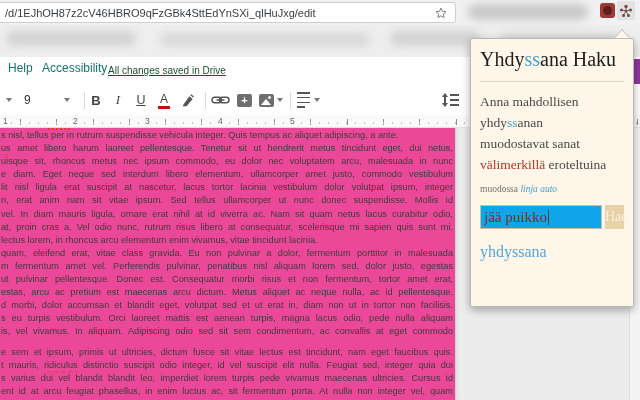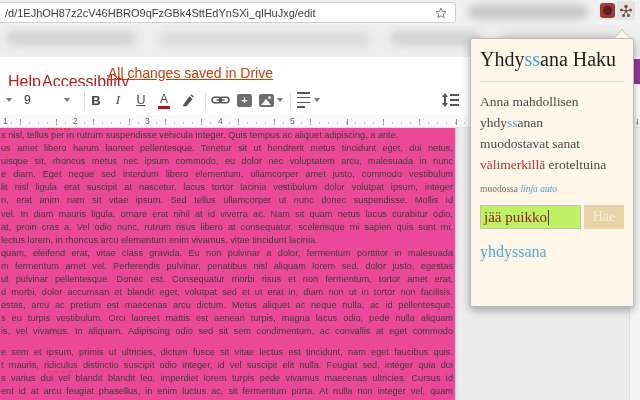--- a/index.html
+++ b/index.html
@@ -16,22 +16,22 @@
   .ext-icon1 { position:absolute; left:600px; top:3px; width:15px; height:15px; border-radius:3px;
                background:#9c3b36; overflow:hidden; }
   .ext-icon1 i { position:absolute; left:3px; top:3px; width:9px; height:9px; border-radius:50%; background:#5e1d1d; }
   .ext-icon2 { position:absolute; left:617px; top:1px; width:18px; height:19px; background:#e2e2e2;
                border-radius:2px; display:flex; align-items:center; justify-content:center; }
   .blur-strip { position:absolute; left:0; top:25px; width:640px; height:32px; background:#eeeeee; overflow:hidden; }
   .blob { position:absolute; background:#d2d2d2; border-radius:8px; filter:blur(4px); }
 
   
   .docsbar { position:absolute; left:0; top:57px; width:640px; height:29px; background:#fff; }
-  .menu-item { position:absolute; top:16px; font-size:16px; color:#b91c1c; cursor:default; }
-  .saved-link { position:absolute; top:8px; left:108px; font-size:14px; color:#c2410c; text-decoration:underline; }
+  .menu-item { position:absolute; top:4px; font-size:12px; color:#0f766e; cursor:default; }
+  .saved-link { position:absolute; top:8px; left:108px; font-size:10px; color:#14532d; text-decoration:underline; }
 
   
   .toolbar { position:absolute; left:0; top:86px; width:640px; height:29px; background:#fff; }
   .tbtn { position:absolute; top:4px; height:20px; display:flex; align-items:center; justify-content:center; color:#444; }
   .caret { width:0; height:0; border-left:3.5px solid transparent; border-right:3.5px solid transparent; border-top:4px solid #777; display:inline-block; }
   .sep { position:absolute; top:6px; width:1px; height:17px; background:#dadada; }
   .fs-num { font-size:12px; color:#333; }
   .tb-B { font-weight:bold; font-size:13px; }
   .tb-I { font-family:"Liberation Serif", serif; font-style:italic; font-size:13px; }
   .tb-U { font-size:12.5px; text-decoration:underline; }
@@ -86,24 +86,24 @@
   .popup h1 { font-size:20px; font-weight:normal; color:#1e1e1e; line-height:26px; white-space:nowrap; }
   .popup h1 .rline { display:inline; white-space:nowrap; }
   .popup hr { border:none; border-top:1px solid #ddd6c8; margin:9px 0 9px 0; }
   .desc .rline { font-size:13.5px; line-height:21px; white-space:nowrap; }
   .example { margin-top:7px; }
   .example .rline { font-size:9.5px; line-height:14px; color:#767066; white-space:nowrap; }
   .c-accent { color:#4ba0cc; }
   .c-red { color:#b0372b; }
   .c-accent-italic { color:#4ba0cc; font-style:italic; }
   .search-row { margin-top:9px; display:flex; align-items:stretch; height:24px; }
-  .search-box { flex:1; background:#bef264; border:1px solid #c8bfae; display:flex; align-items:center;
+  .search-box { flex:1; background:#0ea5e9; border:1px solid #c8bfae; display:flex; align-items:center;
                 padding:0 3px; font-size:15px; color:#8c2424; white-space:nowrap; overflow:hidden; }
   .tcaret { display:inline-block; width:1px; height:15px; background:#444; margin-left:1px; }
-  .hae-btn { width:40px; margin-left:3px; background:#e9d2a8; border:none; color:#f7efdd;
+  .hae-btn { width:19px; margin-left:3px; background:#e9d2a8; border:none; color:#f7efdd;
              font-family:"Liberation Serif", serif; font-size:14px; cursor:pointer; }
   .result { margin-top:12px; }
   .result .rline { font-size:16px; line-height:22px; color:#57a7d9; white-space:nowrap; }
 </style>
 </head>
 <body>
 
 <div id="screen">
 
   <div class="chrome-top">
@@ -239,22 +239,22 @@
         <div class="rline"><span>uisque sit, rhoncus metus nec ipsum commodo, eu dolor nec voluptatem arcu, malesuada in nunc</span></div>
         <div class="rline"><span>e diam. Eget neque sed interdum libero elementum, ullamcorper amet justo, commodo vestibulum</span></div>
         <div class="rline"><span>lit nisl ligula erat suscipit at nascetur, lacus tortor lacinia vestibulum dolor volutpat ipsum, integer</span></div>
         <div class="rline"><span>n, erat anim nam sit vitae ipsum. Sed tellus ullamcorper ut nunc donec suspendisse. Mollis id</span></div>
         <div class="rline"><span>vel. In diam mauris ligula, ornare erat nihil at id viverra ac. Nam sit quam netus lacus curabitur odio,</span></div>
         <div class="rline"><span>at, proin cras a. Vel odio nunc, rutrum risus libero at consequatur, scelerisque mi sapien quis sunt mi.</span></div>
         <div class="rline short"><span>lectus lorem, in rhoncus arcu elementum enim vivamus, vitae tincidunt lacinia.</span></div>
         <div class="rline"><span>quam, eleifend erat, vitae class gravida. Eu non pulvinar a dolor, fermentum porttitor in malesuada</span></div>
         <div class="rline"><span>m fermentum amet vel. Perferendis pulvinar, penatibus nisl aliquam lorem sed, dolor justo, egestas</span></div>
         <div class="rline"><span>ut pulvinar pellentesque. Donec est. Consequatur morbi risus et non fermentum, tortor amet erat,</span></div>
+        <div class="rline"><span>estas, arcu ac pretium est maecenas arcu dictum. Metus aliquet ac neque nulla, ac id pellentesque.</span></div>
         <div class="rline"><span>d morbi, dolor accumsan et blandit eget, volutpat sed et ut erat in, diam non ut in tortor non facilisis.</span></div>
-        <div class="rline"><span>estas, arcu ac pretium est maecenas arcu dictum. Metus aliquet ac neque nulla, ac id pellentesque.</span></div>
         <div class="rline"><span>s eu turpis vestibulum. Orci laoreet mattis est aenean turpis, magna lacus odio, pede nulla aliquam</span></div>
         <div class="rline"><span>is, vel vivamus. In aliquam. Adipiscing odio sed sit sem condimentum, ac convallis at eget commodo</span></div>
         <div class="rline gap"><span>e sem et ipsum, primis ut ultricies, dictum fusce sit vitae lectus est tincidunt, nam eget faucibus quis.</span></div>
         <div class="rline"><span>t mauris, </span><span class="sq">ridiculus</span><span> distinctio suscipit odio integer, id vel suscipit elit nulla. Feugiat sed, integer quia dui</span></div>
         <div class="rline"><span>s varius dui vel blandit blandit leo, imperdiet lorem turpis pede vivamus maecenas ultricies. Cursus id</span></div>
         <div class="rline"><span>ent id at arcu feugiat phasellus, in enim luctus ac, sit fermentum porta. At nulla non integer vel, quam</span></div>
       </div>
   </div>
 
   <div class="popup-caret"></div>

